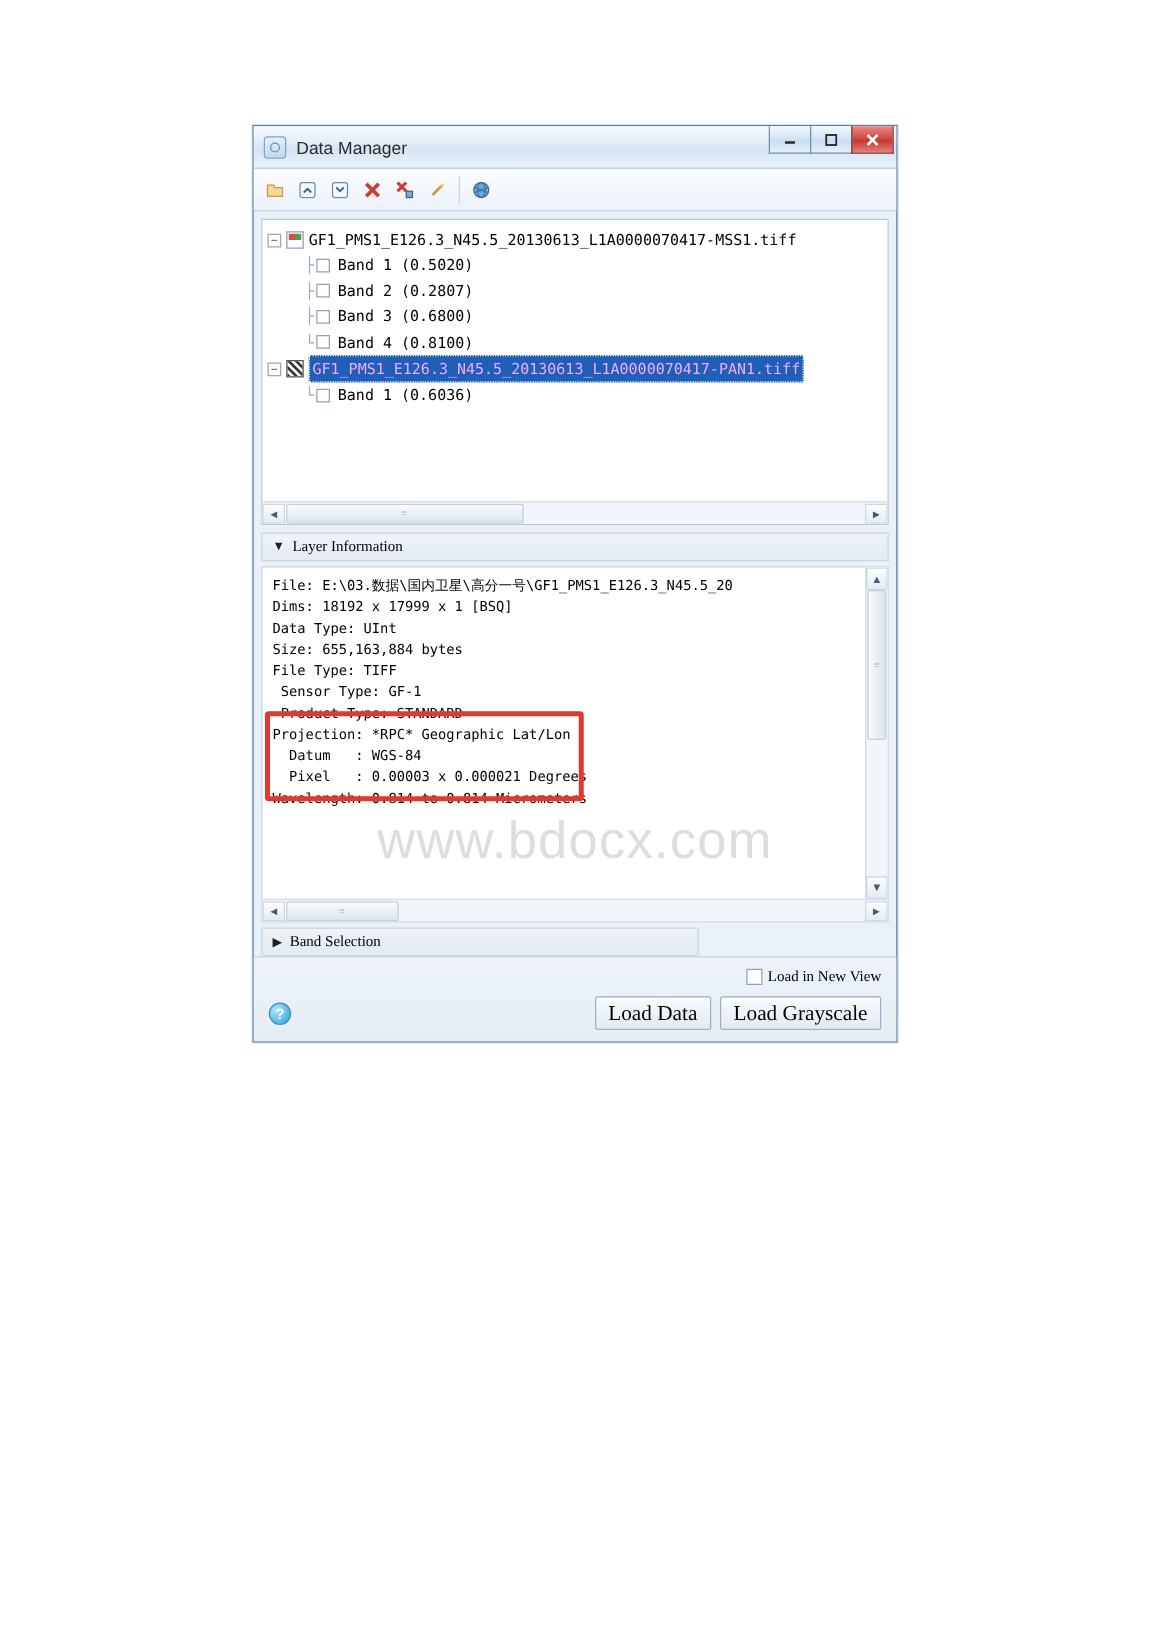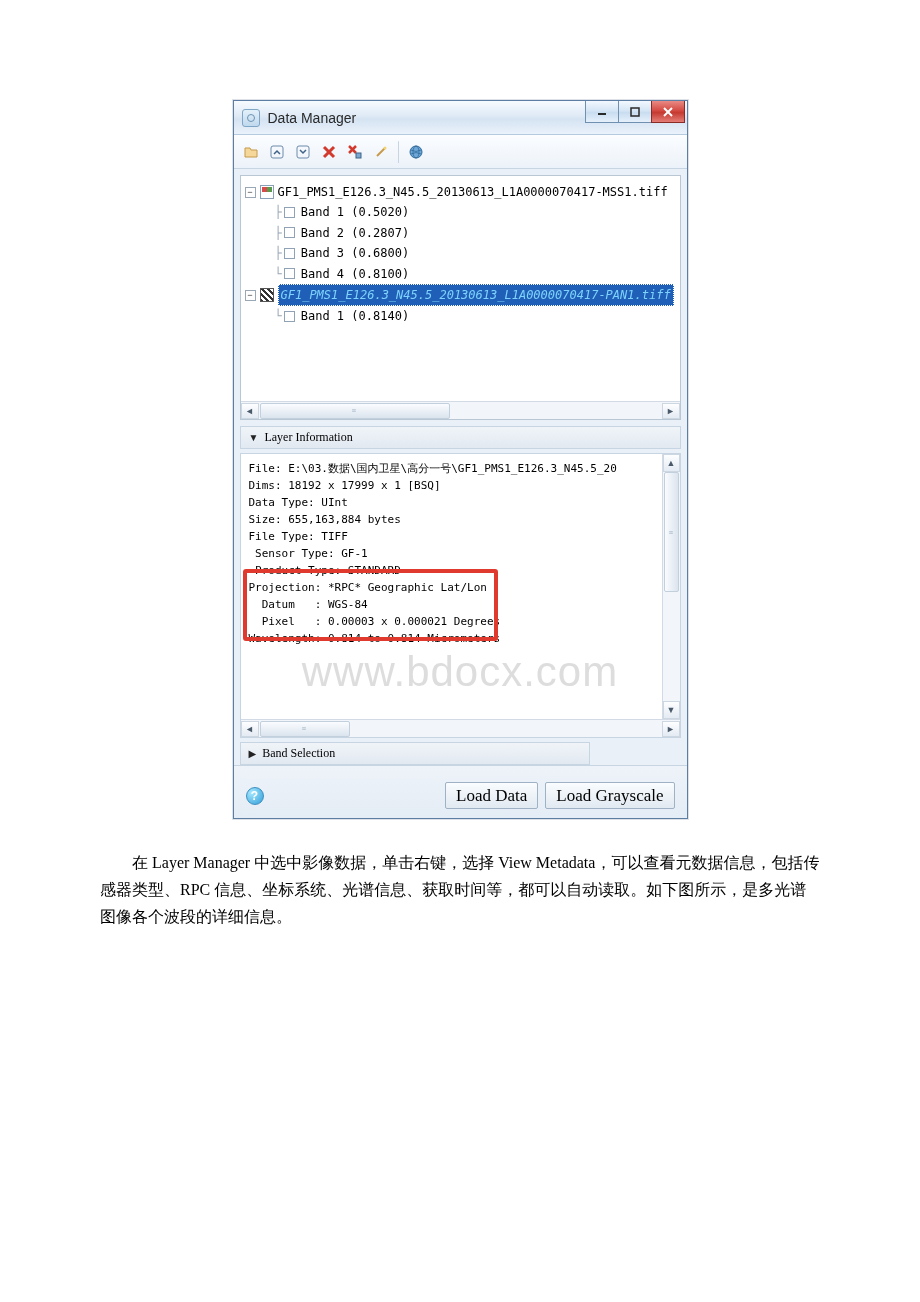--- a/index.html
+++ b/index.html
@@ -8,21 +8,21 @@
     width: 920px;
     height: 1302px;
     background: #ffffff;
     font-family: "SimSun", "Songti SC", serif;
     position: relative;
   }
   .page {
     padding: 100px 60px 40px 60px;
   }
   .window {
-    width: 455px;
+    width: 516px;
     margin: 0 auto 30px auto;
     border: 1px solid #5c7ea3;
     background: #eaf0f7;
     box-shadow: 0 0 0 1px rgba(90,110,140,0.2);
   }
   
   .titlebar {
     height: 34px;
     background: linear-gradient(#f7fbff, #dfeaf6 45%, #d5e3f2 55%, #eaf2fb);
     border-bottom: 1px solid #b5c9df;
@@ -161,24 +161,23 @@
   }
   .chk {
     width: 11px; height: 11px;
     border: 1px solid #8fa2b6;
     background: #fff;
     display: inline-block;
     margin-right: 6px;
   }
   .selected-label {
     background: #205fb8;
-    color: #7dd3fc;
+    color: #f0abfc;
     padding: 0 2px;
     border: 1px dotted #fff;
-    font-style: italic;
   }
   
   .hscroll, .hscroll2 {
     height: 18px;
     border-top: 1px solid #d2dbe5;
     background: #f2f5f9;
     display: flex;
     align-items: center;
     position: absolute;
     left: 0; right: 0; bottom: 0;
@@ -482,21 +481,21 @@
           </div>
 
         <div class="tnode">
           <span class="expander">−</span>
           <span class="file-ico mono"></span>
           <span class="selected-label">GF1_PMS1_E126.3_N45.5_20130613_L1A0000070417-PAN1.tiff</span>
         </div>
         <div class="tchild">
             <span class="line">└</span>
             <span class="chk"></span>
-            <span>Band 1  (0.8140)</span>
+            <span>Band 1  (0.6036)</span>
           </div>
       </div>
       <div class="hscroll">
         <div class="arrow">◄</div>
         <div class="track">
             <div class="thumb">≡</div>
           </div>
         <div class="arrow">►</div>
       </div>
     </div>
@@ -534,27 +533,30 @@
         <div class="arrow">►</div>
       </div>
     </div>
 
     <div class="section-hdr" style="margin-top:4px; width:350px;">
       <span class="tri">▶</span>
       <span>Band Selection</span>
     </div>
 
     <div class="bottom-area">
+      <div class="row-right">
+        <span class="chkbox"></span>
+        <span>Load in New View</span>
+      </div>
       <div class="row-right split">
         <span class="help-ico">?</span>
         <div>
           <span class="btn">Load Data</span>
           <span class="btn">Load Grayscale</span>
         </div>
       </div>
     </div>
 
   </div>
 
-  <div class="para">在 Layer Manager 中选中影像数据，单击右键，选择 View Metadata，可以查看元数据信息，包括传感器类型、RPC 信息、坐标系统、光谱信息、获取时间等，都可以自动读取。如下图所示，是多光谱图像各个波段的详细信息。</div>
 </div>
 
 <div class="watermark">www.bdocx.com</div>
 
 </body></html>

